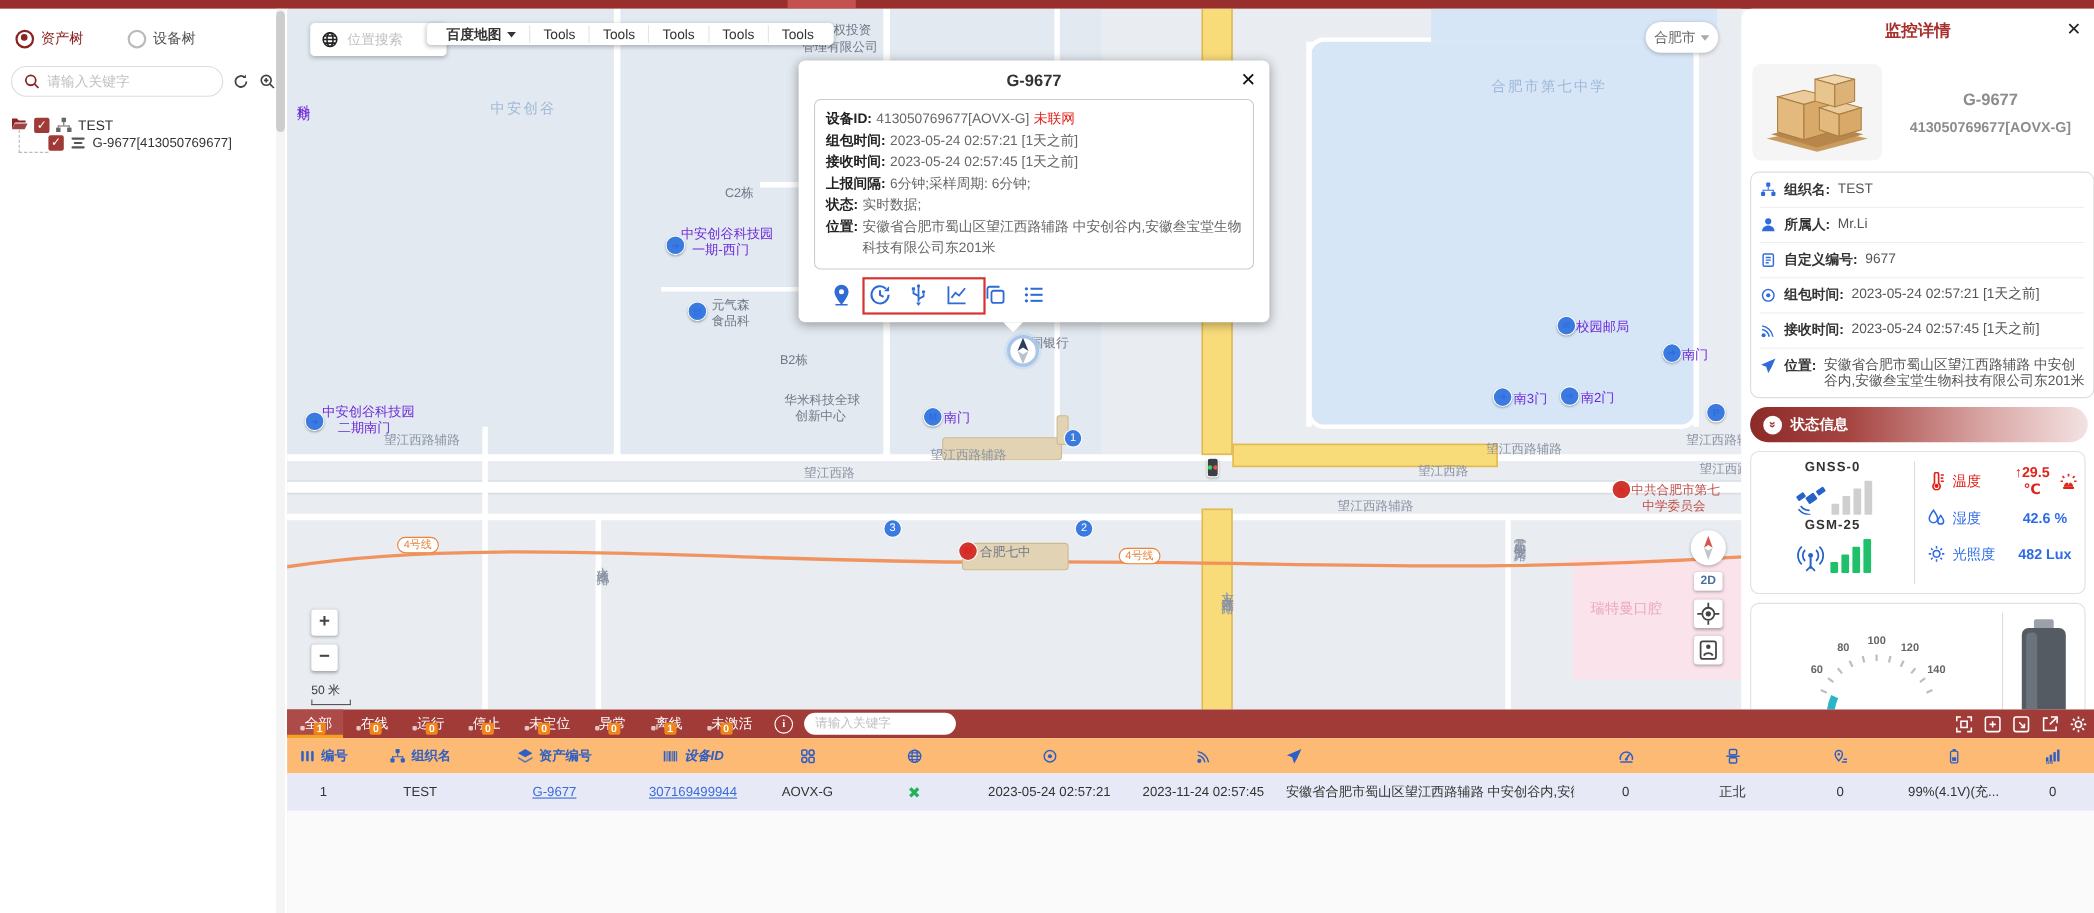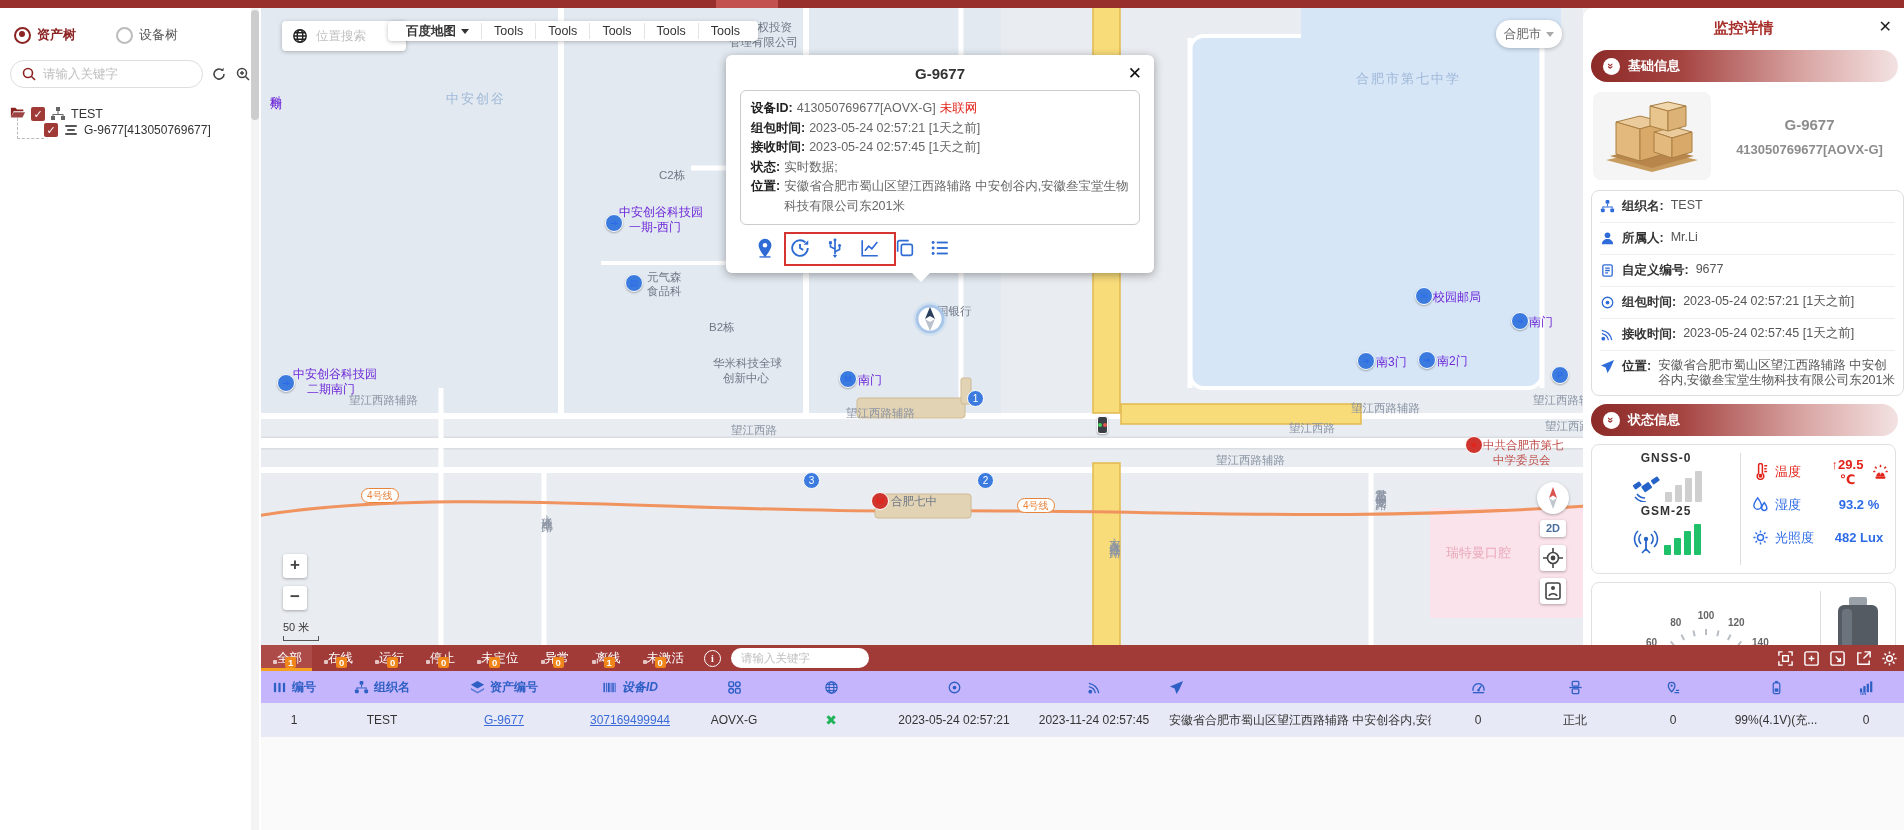--- a/index.html
+++ b/index.html
@@ -7,21 +7,21 @@
        font-family:"Liberation Sans","DejaVu Sans",sans-serif;font-size:12px;color:#333}
   
   #topbar{position:absolute;left:0;top:0;width:1904px;height:8px;background:#992F2D}
   #topbar .seg{position:absolute;left:716px;top:0;width:62px;height:8px;background:#C2514F}
   
   #sidebar{position:absolute;left:0;top:8px;width:261px;height:822px;background:#fff;border-right:1px solid #ddd}
   #sidebar .tabs{display:flex;align-items:center;gap:6px;padding:18px 12px 10px 14px}
   .radio{width:13px;height:13px;border-radius:50%;border:2px solid #8C2323;position:relative;flex:0 0 auto}
   .radio.on::after{content:"";position:absolute;left:2.5px;top:2.5px;width:6px;height:6px;border-radius:50%;background:#8C2323}
   .radio.off{border-color:#bbb}
-  .tabs .lbl1{font-weight:bold;color:#8C2323;font-size:13px;margin-right:34px}
+  .tabs .lbl1{font-weight:normal;color:#8C2323;font-size:13px;margin-right:34px}
   .tabs .lbl2{color:#555;font-size:13px}
   #sidebar .searchrow{display:flex;align-items:center;gap:8px;padding:6px 10px 4px 10px}
   .searchbox{flex:1;display:flex;align-items:center;gap:6px;border:1px solid #ddd;border-radius:15px;height:26px;padding:0 10px;background:#fff}
   .searchbox .ph{color:#bfbfbf;font-size:12.5px}
   .sicon{width:16px;height:16px;flex:0 0 auto}
   .tree{padding:10px 6px 0 10px;font-size:12.5px;color:#333}
   .trow{display:flex;align-items:center;gap:5px;height:24px;cursor:pointer}
   .checkbox{width:14px;height:14px;background:#A03A37;border-radius:2px;color:#fff;font-size:11px;line-height:14px;text-align:center;flex:0 0 auto}
   .connector{width:26px;height:20px;border-left:1px dashed #bbb;border-bottom:1px dashed #bbb;margin-left:7px;margin-top:-12px}
   #sidebar .track{position:absolute;right:2px;top:0;width:8px;height:822px;background:#f4f4f4}
@@ -120,21 +120,21 @@
   #info-i{width:15px;height:15px;border:1.5px solid #fff;border-radius:50%;color:#fff;font-size:10px;font-weight:bold;
           display:flex;align-items:center;justify-content:center;margin:0 10px;align-self:center;font-family:"Liberation Serif",serif}
   #tb-search{align-self:center;width:118px;height:20px;background:#fff;border-radius:10px;border:none;outline:none;
              padding:0 10px;font-size:11.5px;color:#333}
   #tb-search::placeholder{color:#c0c0c0}
   #tb-icons{position:absolute;right:6px;top:0;height:26px;display:flex;align-items:center;gap:9px;color:#fff}
   #tb-icons .ti{width:17px;height:17px;cursor:pointer}
   
   #tablewrap{position:absolute;left:261px;top:671px;width:1643px;height:159px;background:#fafafa;overflow:hidden}
   .trh,.trd{display:flex;align-items:center}
-  .trh{height:32px;background:#c4b5fd;color:#2E5FC4}
+  .trh{height:32px;background:#fdba74;color:#2E5FC4}
   .trd{height:34px;background:#E7EAF6;color:#333;font-size:12px}
   .cell{flex:0 0 auto;display:flex;align-items:center;justify-content:center;gap:5px;overflow:hidden;white-space:nowrap;padding:0 2px;box-sizing:border-box}
   .cell.left{justify-content:flex-start;padding-left:6px}
   .trh .cell{font-size:12px;font-weight:bold}
   .hicon{width:15px;height:15px;flex:0 0 auto}
   a.lk{color:#3A6BD8;text-decoration:underline;cursor:pointer}
   .gx{color:#21B35A;font-weight:bold;font-size:14px}
 </style>
 </head>
 <body>
@@ -371,20 +371,24 @@
           </div>
           <div class="prow">
             <b>组包时间:</b>
             <span class="v">2023-05-24 02:57:21 [1天之前]</span>
           </div>
           <div class="prow">
             <b>接收时间:</b>
             <span class="v">2023-05-24 02:57:45 [1天之前]</span>
           </div>
           <div class="prow">
+            <b>上报间隔:</b>
+            <span class="v">6分钟;采样周期: 6分钟;</span>
+          </div>
+          <div class="prow">
             <b>状态:</b>
             <span class="v">实时数据;</span>
           </div>
           <div class="prow">
             <b>位置:</b>
             <span class="v">安徽省合肥市蜀山区望江西路辅路 中安创谷内,安徽叁宝堂生物科技有限公司东201米</span>
           </div>
         </div>
       <div id="picons">
         <div class="redbox"></div>
@@ -423,26 +427,20 @@
               <rect x="8.5" y="17" width="12" height="2"></rect>
             </svg></span>
         </div>
     </div>
   </div>
 
   <div id="rpanel">
     <div class="hd">
       <span class="t">监控详情</span>
       <span class="x">✕</span>
-    </div>
-    <div class="secbar">
-      <span class="ci">
-          <span>»</span>
-        </span>
-      <span>基础信息</span>
     </div>
     <div id="devcard">
       <div id="devimg">
         <svg width="100" height="76" viewBox="0 0 100 76">
           <polygon points="50,52 96,62 50,74 4,62" fill="#C89B5E"></polygon>
           <polygon points="50,48 92,58 50,70 8,58" fill="#B8854A"></polygon>
           <g stroke="#A97F43" stroke-width="1">
             <polygon points="14,24 38,18 62,24 38,31" fill="#EBCB9C"></polygon>
             <polygon points="14,24 14,56 38,63 38,31" fill="#E3B97E"></polygon>
             <polygon points="62,24 62,56 38,63 38,31" fill="#D9A96A"></polygon>
@@ -574,21 +572,21 @@
                 <path d="M10 2v3M3.5 4.5l2 2M16.5 4.5l-2 2M1.5 10H4M16 10h2.5" stroke="#E2231A" stroke-width="1.8" fill="none"></path>
                 <path d="M10.5 9l-2.2 3h1.8l-1 2.6 3-3.6h-1.8z" fill="#fff"></path>
               </svg></span>
           </div>
           <div class="mrow">
             <span class="mi"><svg viewBox="0 0 18 18" fill="none" stroke="#2E6BE6" stroke-width="1.5">
                 <path d="M6 2C3.8 5 2 7.5 2 10a4 4 0 0 0 8 0c0-2.5-1.8-5-4-8z"></path>
                 <path d="M13 7c-1.6 2.2-2.8 3.8-2.8 5.5a2.8 2.8 0 0 0 5.6 0C15.8 10.8 14.6 9.2 13 7z"></path>
               </svg></span>
             <span class="ml blue">湿度</span>
-            <span class="mv blue">93.2 %</span>
+            <span class="mv blue">42.6 %</span>
           </div>
           <div class="mrow">
             <span class="mi"><svg viewBox="0 0 18 18" fill="none" stroke="#2E6BE6" stroke-width="1.5">
                 <circle cx="9" cy="9" r="3.2"></circle>
                 <path d="M9 1.5v2.3M9 14.2v2.3M1.5 9h2.3M14.2 9h2.3M3.7 3.7l1.6 1.6M12.7 12.7l1.6 1.6M14.3 3.7l-1.6 1.6M5.3 12.7l-1.6 1.6"></path>
               </svg></span>
             <span class="ml blue">光照度</span>
             <span class="mv blue">482 Lux</span>
           </div>
         </div>

